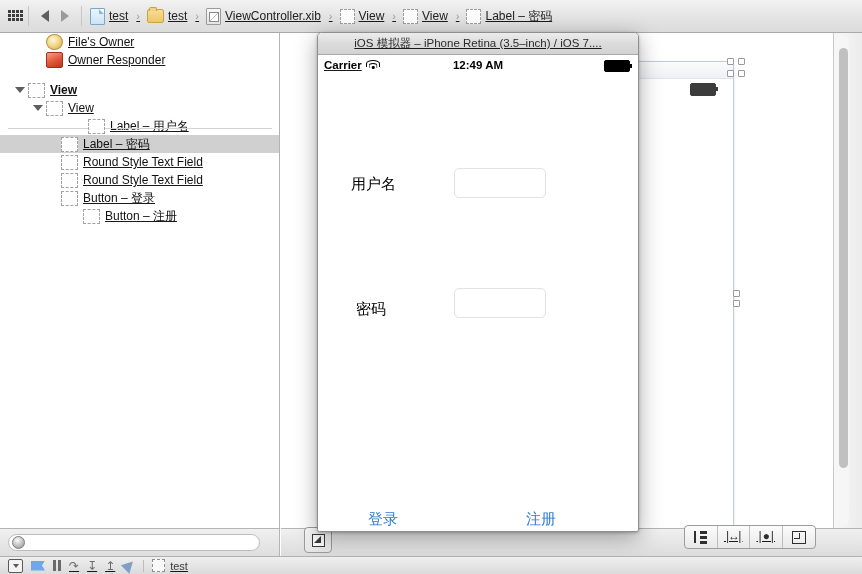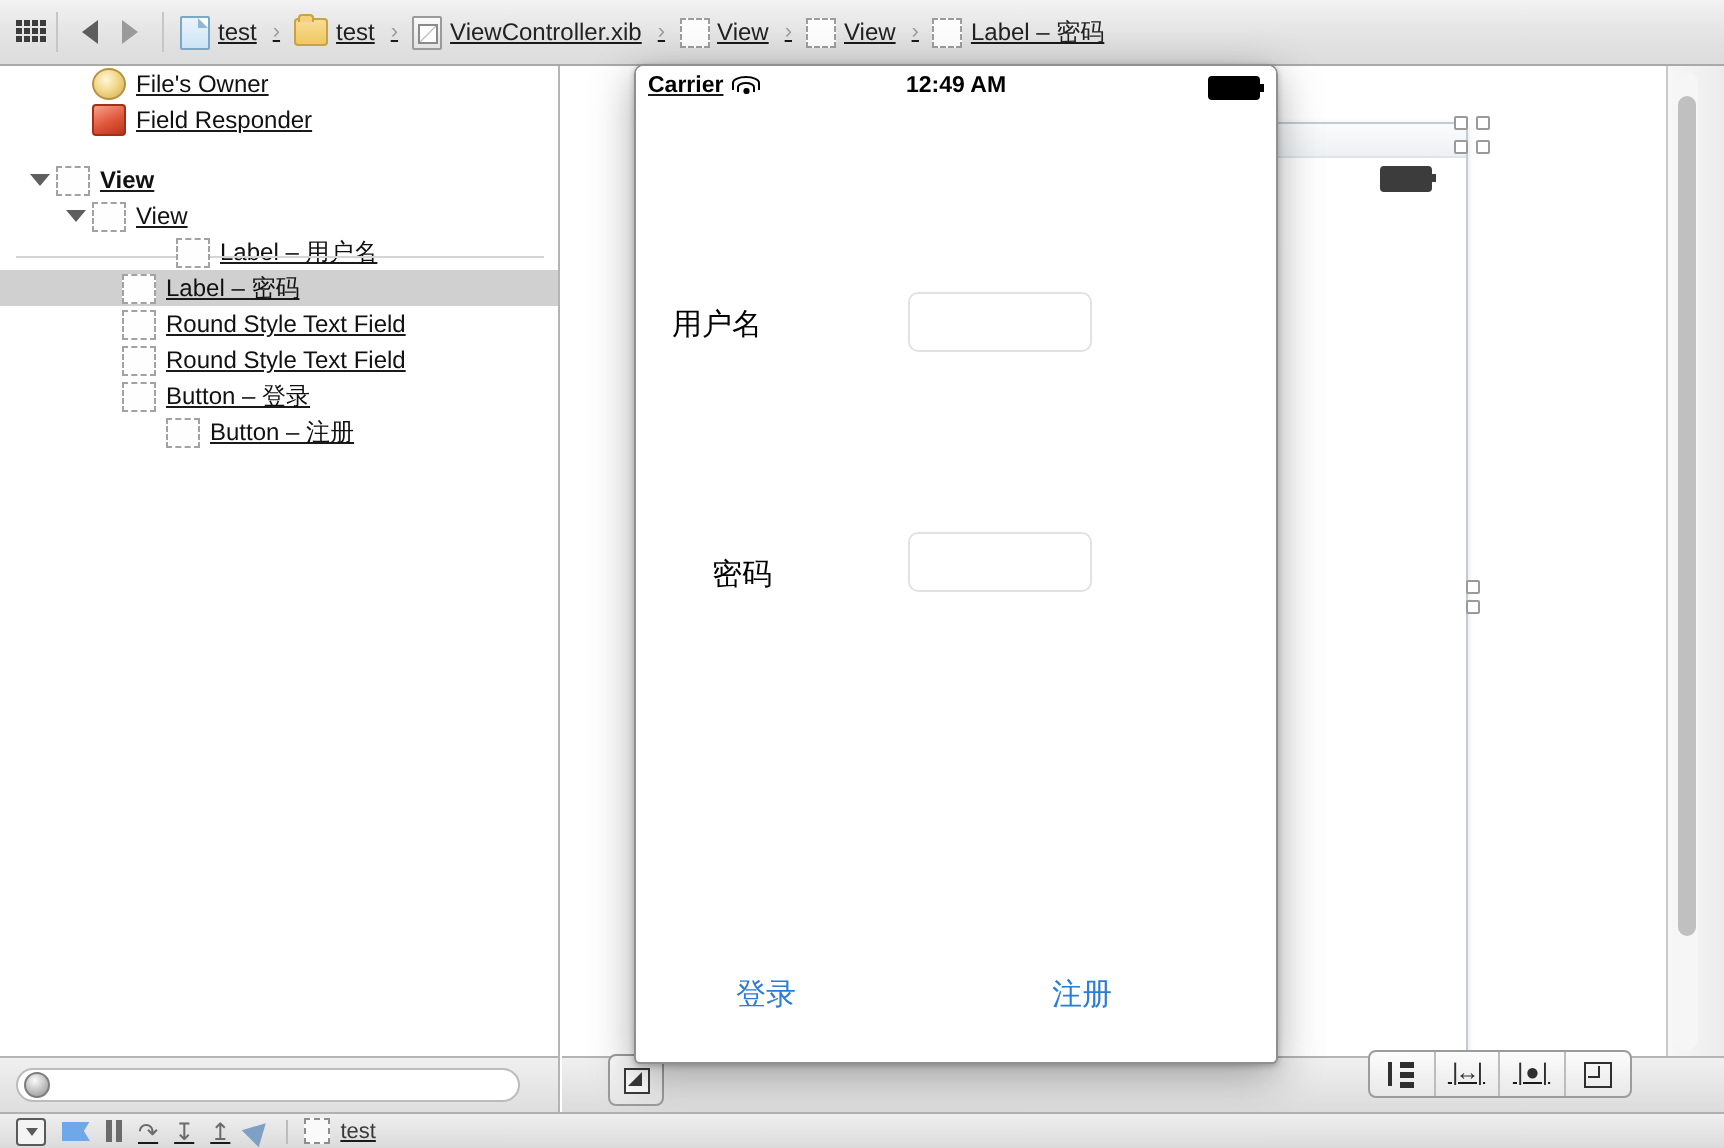--- a/index.html
+++ b/index.html
@@ -396,21 +396,21 @@
 <div id="navigator" class="abs">
 
 
   <div class="outline-row" style="padding-left:46px;text-align:center;">
     <span class="row-ico ico-fileowner"></span>
     <span>File's Owner</span>
   </div>
 
   <div class="outline-row" style="padding-left:46px;">
     <span class="row-ico ico-firstresp"></span>
-    <span>Field Responder</span>
+    <span>Owner Responder</span>
   </div>
 
   <div id="nav-divider" class="abs"></div>
 
   <div style="margin-top:12px;">
     <div class="outline-row" style="padding-left:14px;">
       <span class="disc">
           <span class="tri"></span>
         </span>
       <span class="row-ico ico-box" style="margin-left:3px;"></span>
@@ -486,35 +486,38 @@
   </div>
   <div>
     <span class="gl-resolve">|●|</span>
   </div>
   <div>
     <span class="gl-resize"></span>
   </div>
 </div>
 
 <div id="sim" class="abs">
+  <div id="sim-title">
+    <span>iOS 模拟器 – iPhone Retina (3.5–inch) / iOS 7....</span>
+  </div>
 
   <div id="sim-screen">
 
     <div id="sim-statusbar">
       <span id="sim-carrier">Carrier</span>
       <span class="wifi">
           <i></i>
           <i></i>
           <i></i>
         </span>
       <span id="sim-time">12:49 AM</span>
       <span id="sim-battery"></span>
     </div>
 
-    <span class="sim-label" style="left:18px;top:120px;">用户名</span>
+    <span class="sim-label" style="left:33px;top:120px;">用户名</span>
     <div class="sim-textfield" style="left:136px;top:113px;width:92px;height:30px;"></div>
 
     <span class="sim-label" style="left:38px;top:245px;">密码</span>
     <div class="sim-textfield" style="left:136px;top:233px;width:92px;height:30px;"></div>
 
     <button class="sim-button" style="left:50px;top:455px;">登录</button>
     <button class="sim-button" style="left:208px;top:455px;">注册</button>
   </div>
 </div>
 

